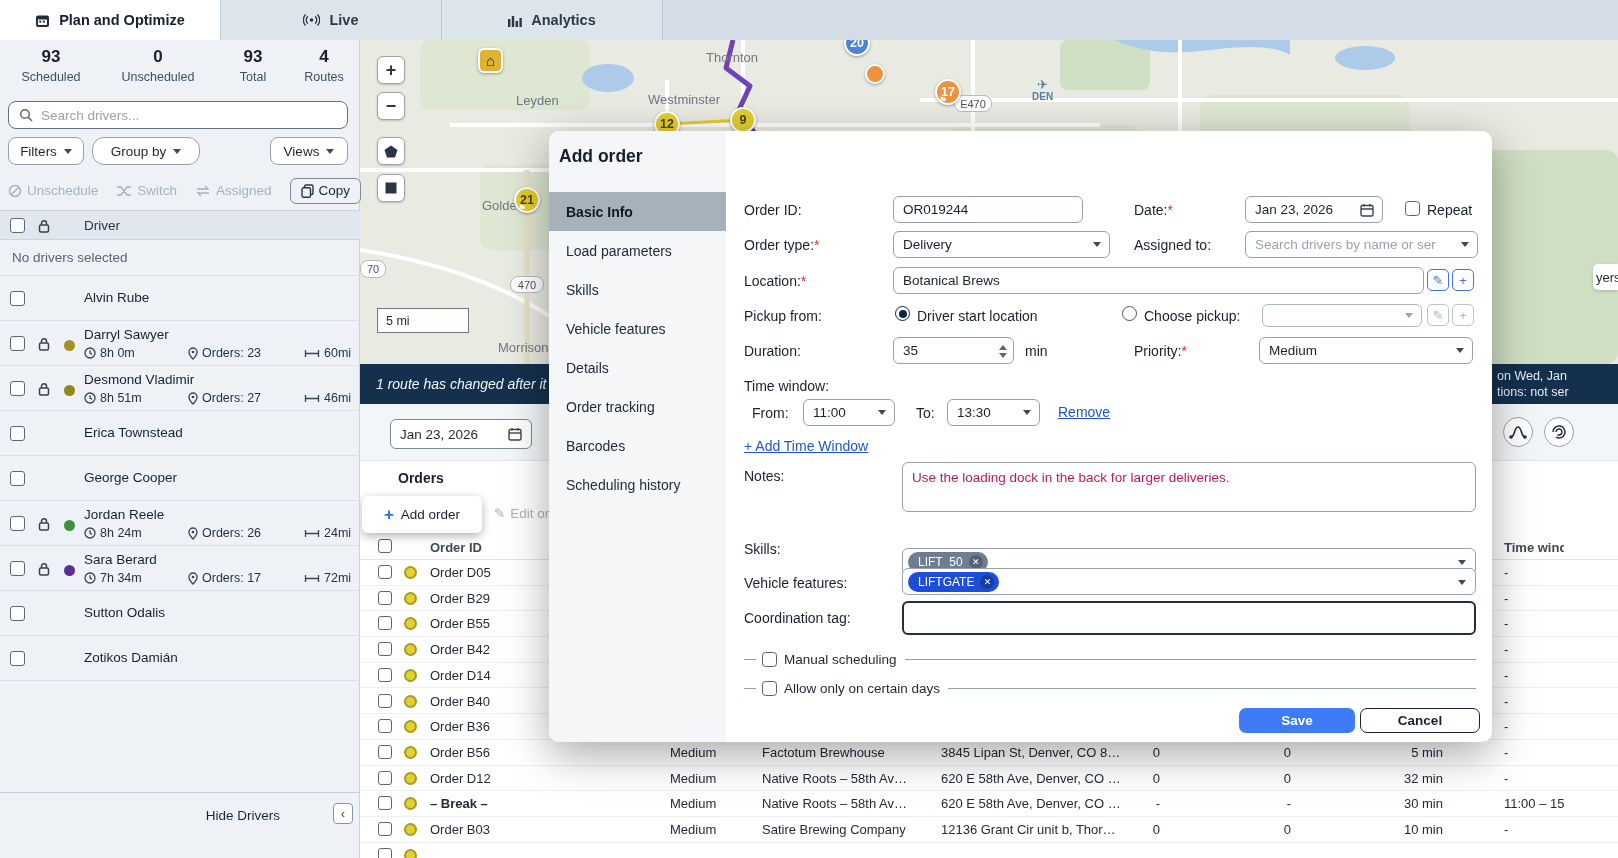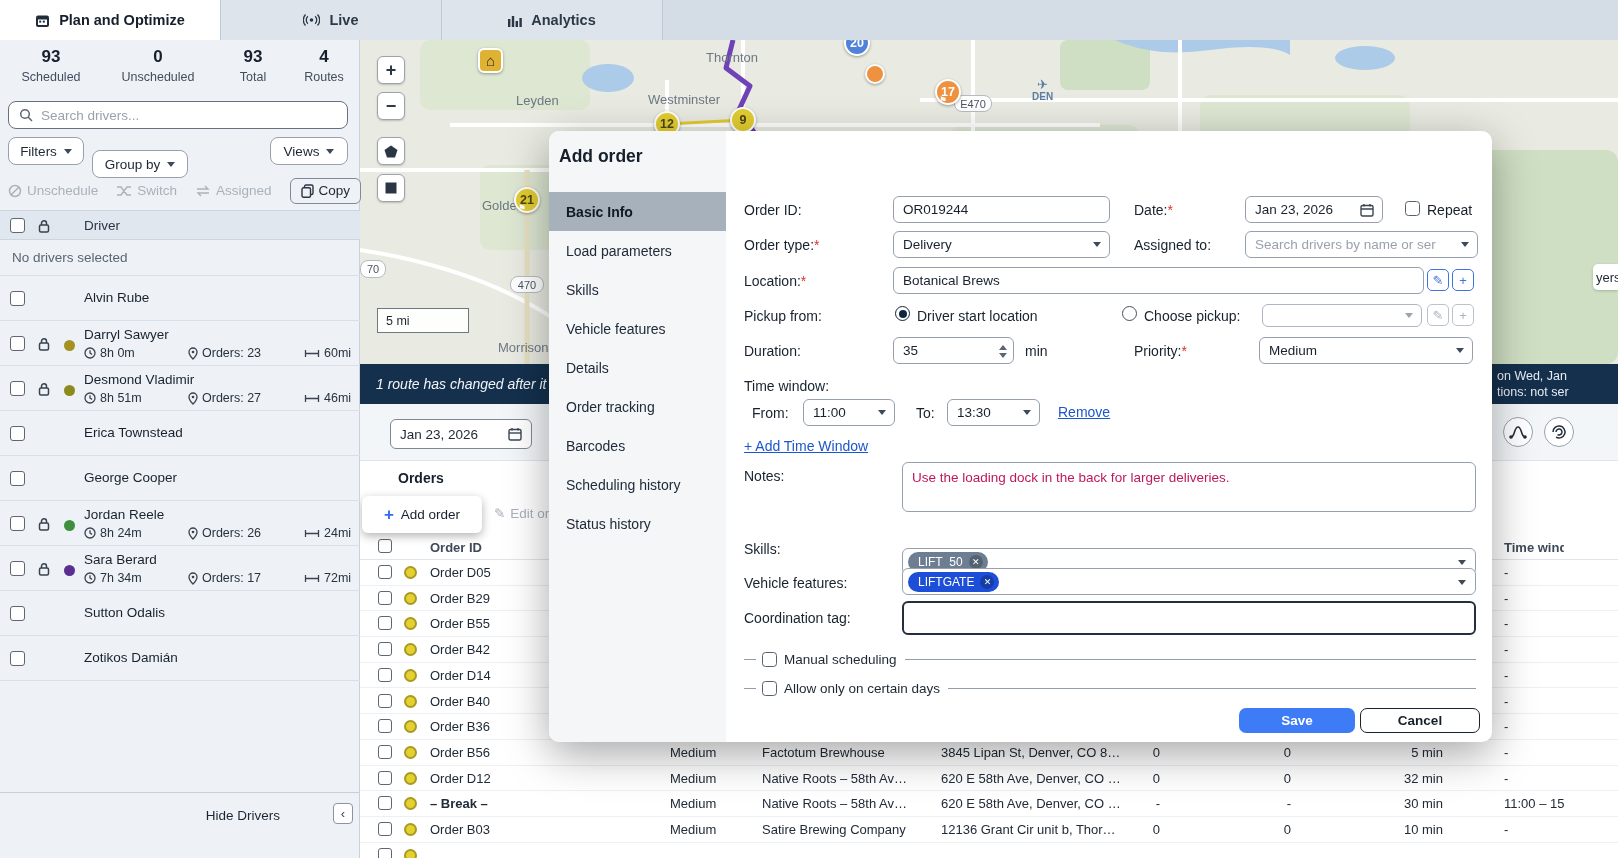--- a/index.html
+++ b/index.html
@@ -461,21 +461,21 @@
           <circle cx="6" cy="6" r="4.3" fill="none" stroke="#5a6570" stroke-width="1.5"></circle>
           <line x1="9.3" y1="9.3" x2="13" y2="13" stroke="#5a6570" stroke-width="1.5"></line>
         </svg>
       <span class="ph">Search drivers...</span>
     </div>
 
     <div class="obtn" style="left:8px;top:97px;width:76px;">
       <span>Filters</span>
         <span class="chevd"></span>
     </div>
-    <div class="obtn" style="left:92px;top:110px;width:96px;">
+    <div class="obtn" style="left:92px;top:97px;width:108px;border-radius:12px;">
       <span>Group by</span>
         <span class="chevd"></span>
     </div>
     <div class="obtn" style="left:270px;top:97px;width:78px;">
       <span>Views</span>
         <span class="chevd"></span>
     </div>
 
     <div class="acts">
       <span class="act">
@@ -676,28 +676,27 @@
       <div class="mtitle">Add order</div>
       <div class="mnav-items">
         <div class="mnav-item active">Basic Info</div>
         <div class="mnav-item">Load parameters</div>
         <div class="mnav-item">Skills</div>
         <div class="mnav-item">Vehicle features</div>
         <div class="mnav-item">Details</div>
         <div class="mnav-item">Order tracking</div>
         <div class="mnav-item">Barcodes</div>
         <div class="mnav-item">Scheduling history</div>
-        <div class="mnav-item">Status history</div>
       </div>
     </div>
 
     <div class="mform">
 
       <span class="lbl" style="left:18px;top:71px;">Order ID:</span>
-      <div class="inp" style="left:167px;top:65px;width:217px;">
+      <div class="inp" style="left:167px;top:65px;width:190px;">
         <span>OR019244</span>
       </div>
       <span class="lbl" style="left:408px;top:71px;"><span>Date:</span><span class="req">*</span></span>
       <div class="sel" style="left:519px;top:65px;width:138px;">
         <span>Jan 23, 2026</span>
         <svg width="14" height="14" viewBox="0 0 14 14">
             <rect x="1" y="2.5" width="12" height="10.5" rx="1.5" fill="none" stroke="#3a4553" stroke-width="1.4"></rect>
             <line x1="1" y1="6" x2="13" y2="6" stroke="#3a4553" stroke-width="1.4"></line>
             <line x1="4" y1="1" x2="4" y2="3.5" stroke="#3a4553" stroke-width="1.4"></line>
             <line x1="10" y1="1" x2="10" y2="3.5" stroke="#3a4553" stroke-width="1.4"></line>

